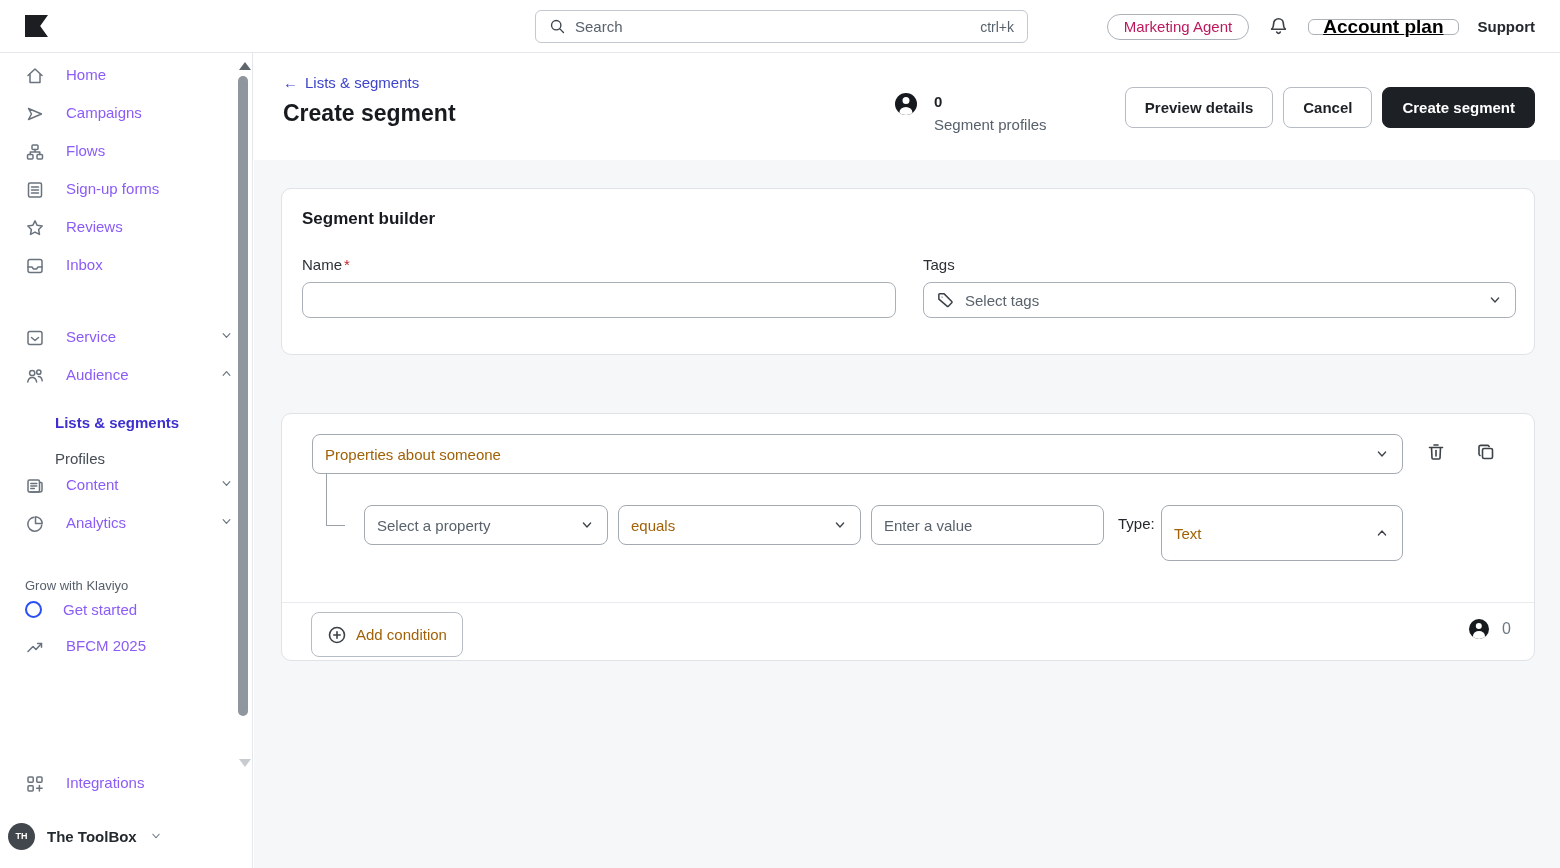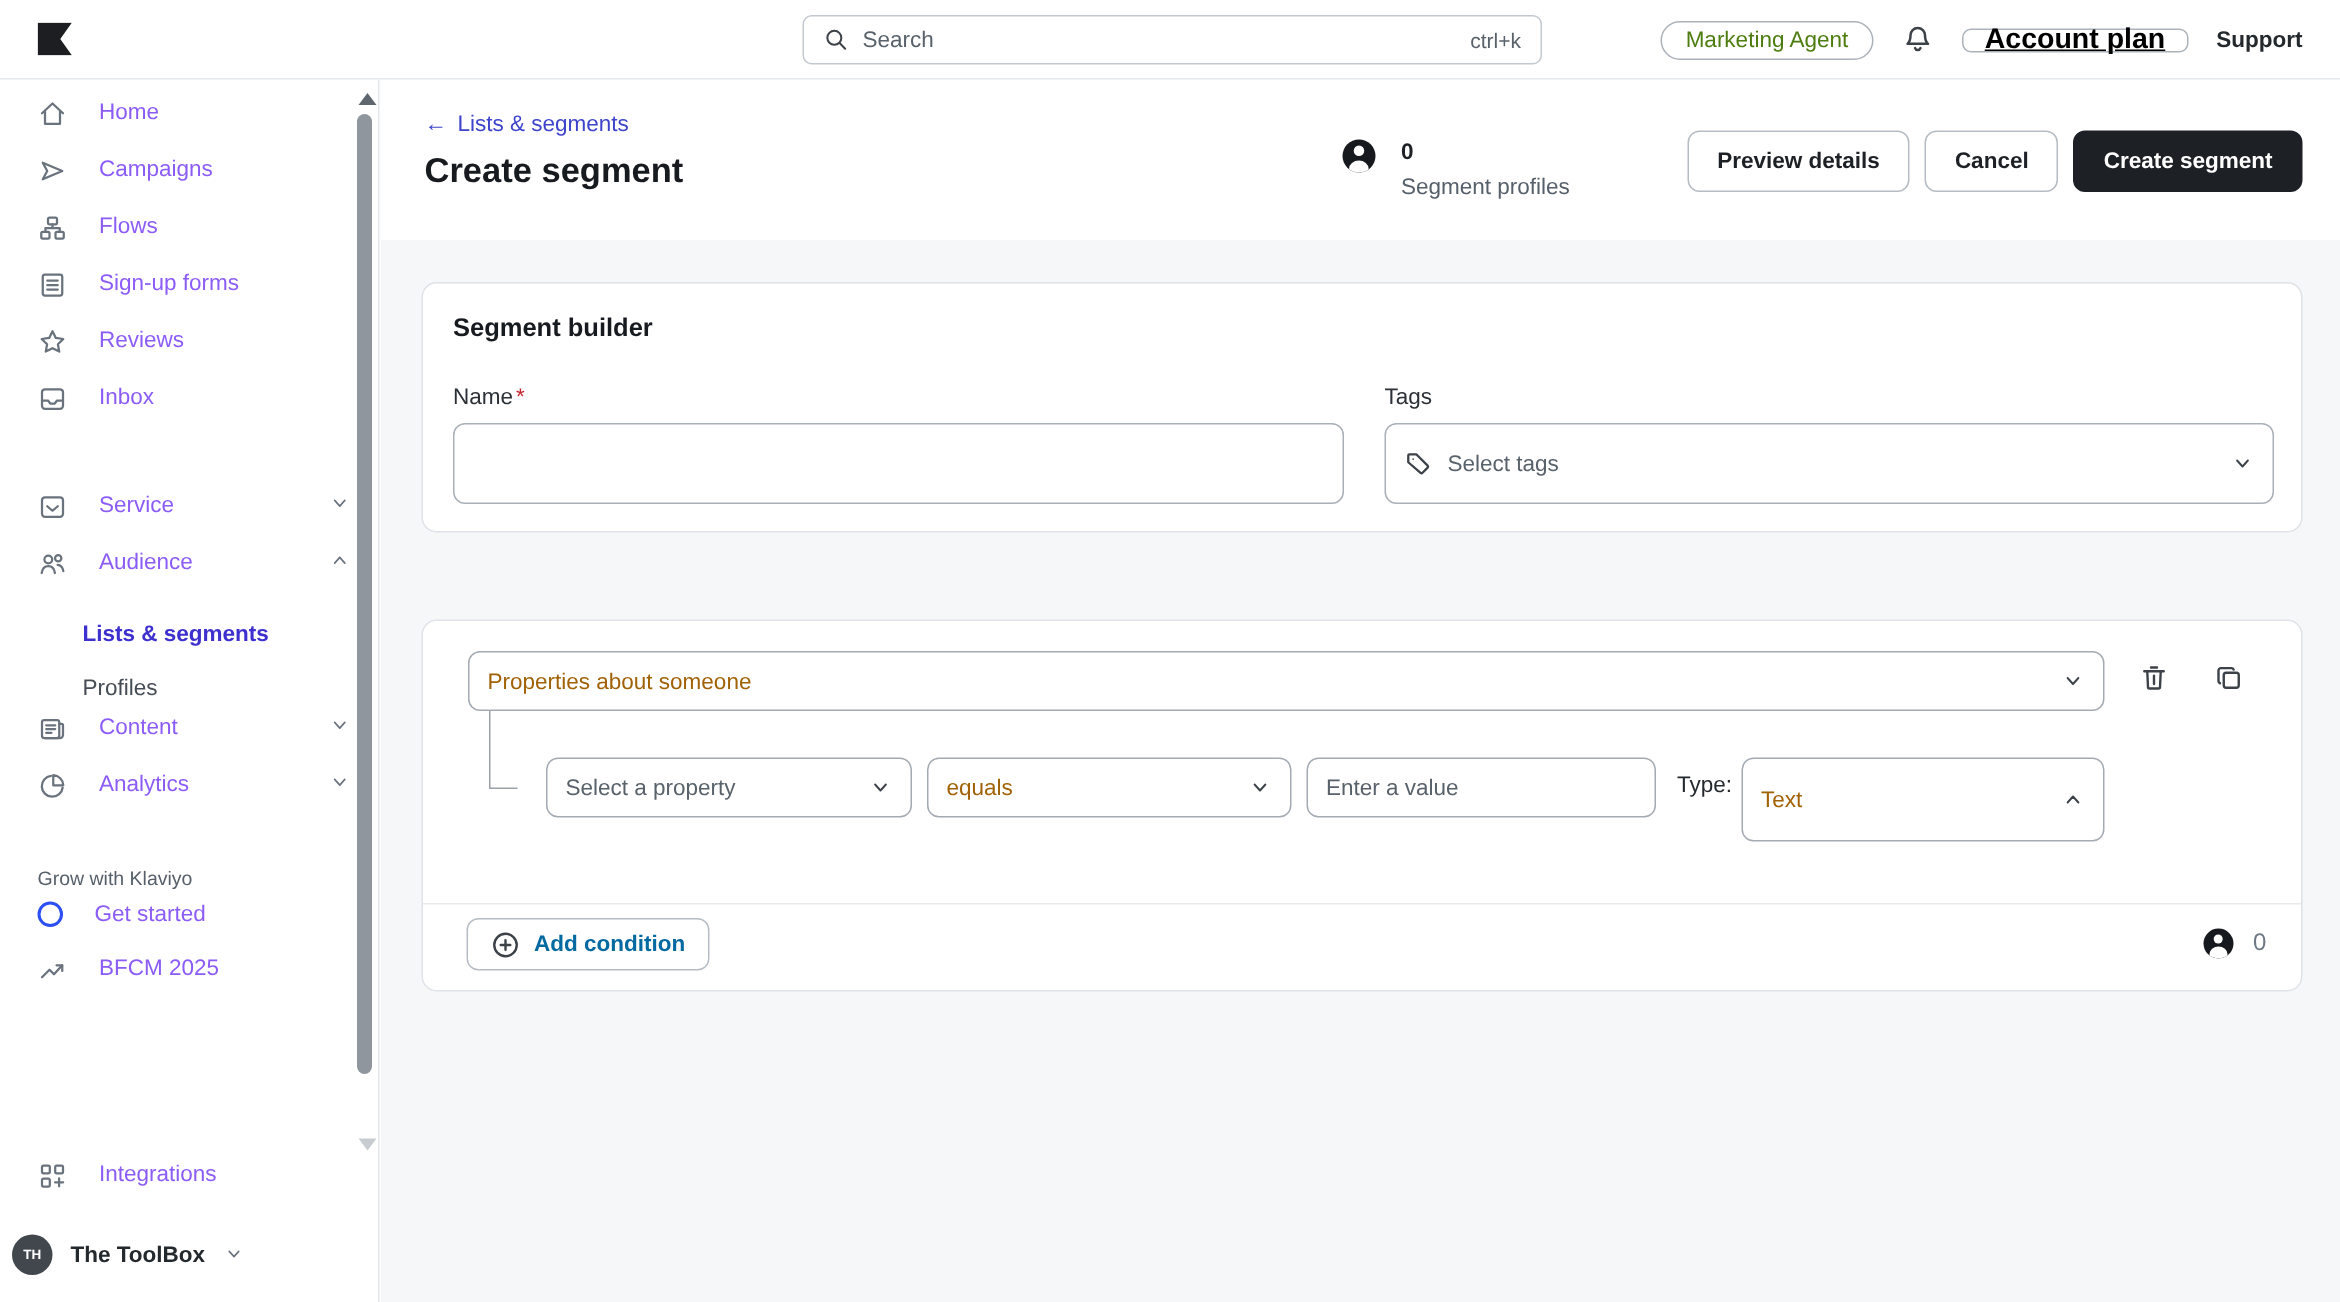--- a/index.html
+++ b/index.html
@@ -18,21 +18,21 @@
     background:#1c1e21; clip-path:polygon(0 0,100% 0,66% 50%,100% 100%,0 100%); }
   .search-box { position:absolute; left:535px; top:10px; width:493px; height:33px;
     border:1px solid #c3c9cf; border-radius:6px; background:#fff;
     display:flex; align-items:center; gap:9px; padding:0 13px; }
   .search-box .ph { color:#59626b; flex:1; }
   .search-box .shortcut { color:#59626b; font-size:14px; }
   .topbar-right { position:absolute; right:25px; top:10px; height:33px;
     display:flex; align-items:center; gap:19px; }
   .pill-btn { height:26px; border:1px solid #abb2b9; border-radius:17px;
     padding:0 16px; display:flex; align-items:center; background:#fff;
-    font-size:15px; color:#4d7c0f; cursor:pointer; }
+    font-size:15px; color:#be185d; cursor:pointer; }
   .plan-btn { height:16px; border:1px solid #abb2b9; border-radius:6px;
     padding:0 14px; display:flex; align-items:center; background:#fff;
     font-weight:700; font-size:19px; cursor:pointer;text-decoration:underline; }
   .support { font-weight:700; cursor:pointer; }
   .iconbtn { background:none; border:none; cursor:pointer; display:flex; align-items:center; }
 
   
   .sidebar { position:absolute; left:0; top:53px; width:253px; bottom:0;
     background:#fff; border-right:1px solid #e5e8ea; }
   .side-list { padding-top:13px; }
@@ -90,21 +90,21 @@
 
   
   .card { position:absolute; left:27px; width:1254px; background:#fff;
     border:1px solid #dfe2e6; border-radius:10px; }
   .card1 { top:135px; height:167px; }
   .card2 { top:360px; height:248px; }
   .card-title { position:absolute; left:20px; top:20px; font-size:17px;
     font-weight:700; color:#171b1f; }
   .field-label { position:absolute; top:67px; font-size:15px; color:#2b3137; }
   .req { color:#c3272e; margin-left:2px; }
-  .text-input { position:absolute; top:93px; height:54px; border:1px solid #a9b0b7;
+  .text-input { position:absolute; top:93px; height:36px; border:1px solid #a9b0b7;
     border-radius:8px; background:#fff; font-size:15px; padding:0 12px;
     font-family:"Liberation Sans", sans-serif; color:#24292e; }
   .select { border:1px solid #a3aab1; border-radius:8px; background:#fff;
     display:flex; align-items:center; gap:10px; padding:0 12px; cursor:pointer; }
   .select .val { flex:1; color:#a16207; white-space:nowrap; overflow:hidden; }
   .select .val.placeholder { color:#59626b; }
 
   
   .cat-select { position:absolute; left:30px; top:20px; width:1091px; height:40px; }
   .row-trash { position:absolute; left:1144px; top:28px; }
@@ -112,24 +112,24 @@
   .connector-v { position:absolute; left:44px; top:60px; width:1px; height:52px; background:#9aa1a8; }
   .connector-h { position:absolute; left:44px; top:111px; width:19px; height:1px; background:#9aa1a8; }
   .prop-select { position:absolute; left:82px; top:91px; width:244px; height:40px; }
   .op-select   { position:absolute; left:336px; top:91px; width:243px; height:40px; }
   .val-input   { position:absolute; left:589px; top:91px; width:233px; height:40px;
     border:1px solid #a3aab1; border-radius:8px; display:flex; align-items:center; padding:13px 12px; }
   .val-input .ph { color:#59626b; }
   .type-label { position:absolute; left:836px; top:101px; font-size:15px; color:#24292e; }
   .type-select { position:absolute; left:879px; top:91px; width:242px; height:56px; }
   .card2-divider { position:absolute; left:0; right:0; top:188px; height:1px; background:#e8eaed; }
-  .add-cond-btn { position:absolute; left:29px; top:198px; height:35px;
+  .add-cond-btn { position:absolute; left:29px; top:198px; height:45px;
     background:#fff; border:1px solid #b6bcc3; border-radius:8px;
     display:flex; align-items:center; gap:9px; padding:0 15px;
-    font-weight:700; font-size:15px; color:#0369a1; cursor:pointer; }
+    font-weight:400; font-size:15px; color:#a16207; cursor:pointer; }
   .cond-count { position:absolute; left:1187px; top:205px; display:flex;
     align-items:center; gap:13px; }
   .cond-count .num { color:#6e7883; font-size:16px; }
 
   .icon-stroke { stroke:#6a737d; fill:none; stroke-width:1.5; stroke-linecap:round; stroke-linejoin:round; }
   .icon-dark   { stroke:#3c4248; fill:none; stroke-width:1.6; stroke-linecap:round; stroke-linejoin:round; }
   .ring { width:17px; height:17px; border:2px solid #2b4ff2; border-radius:50%; }
 </style>
 </head>
 <body>

